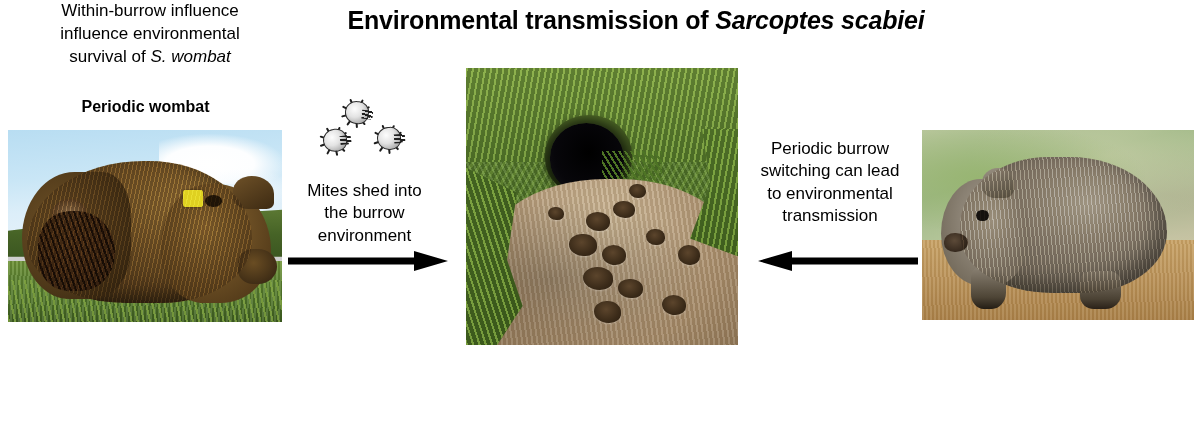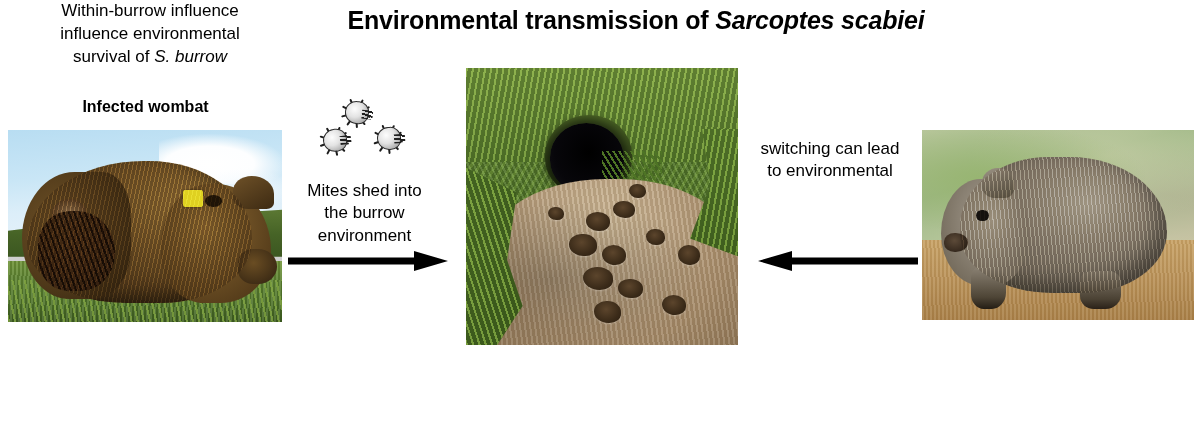--- a/index.html
+++ b/index.html
@@ -275,21 +275,21 @@
 </style>
 </head>
 <body>
 
 <div class="fig">
 
   <div class="title">
     <span>Environmental transmission of </span><span class="sp">Sarcoptes scabiei</span>
   </div>
 
-  <div class="panel-label" id="lbl-infected">Infected wombat</div>
+  <div class="panel-label" id="lbl-infected">Periodic wombat</div>
 
   <div class="photo" id="photo-infected">
     <div class="sky"></div>
     <div class="cloud1"></div>
     <div class="cloud2"></div>
     <div class="hillgrass"></div>
     <div class="grass"></div>
     <div class="grassblades"></div>
     <div class="body"></div>
     <div class="rump"></div>
@@ -387,38 +387,40 @@
     <div class="pit" style="left:60%;top:42%;width:6%;height:5%;"></div>
   </div>
 
   <div class="arrow" id="arrow-left">
     <svg viewBox="0 0 160 22" preserveAspectRatio="none" aria-hidden="true">
       <path d="M160 7.5 L34 7.5 L34 1 L0 11 L34 21 L34 14.5 L160 14.5 Z" fill="#000000"></path>
     </svg>
   </div>
 
   <div class="flowtext" id="text-switch">
+    <div>Periodic burrow</div>
     <div>switching can lead</div>
     <div>to environmental</div>
+    <div>transmission</div>
   </div>
 
 
   <div class="photo" id="photo-susceptible">
     <div class="bg"></div>
     <div class="bgblur"></div>
     <div class="ground"></div>
     <div class="body"></div>
     <div class="head"></div>
     <div class="ear"></div>
     <div class="legb"></div>
     <div class="legf"></div>
     <div class="eye"></div>
     <div class="nose"></div>
     <div class="fur"></div>
   </div>
 
   <div id="caption-burrow">
     <div>Within-burrow influence</div>
     <div>influence environmental</div>
-    <div><span>survival of </span><span class="sp">S. burrow</span></div>
+    <div><span>survival of </span><span class="sp">S. wombat</span></div>
   </div>
 
 </div>
 
 </body></html>

